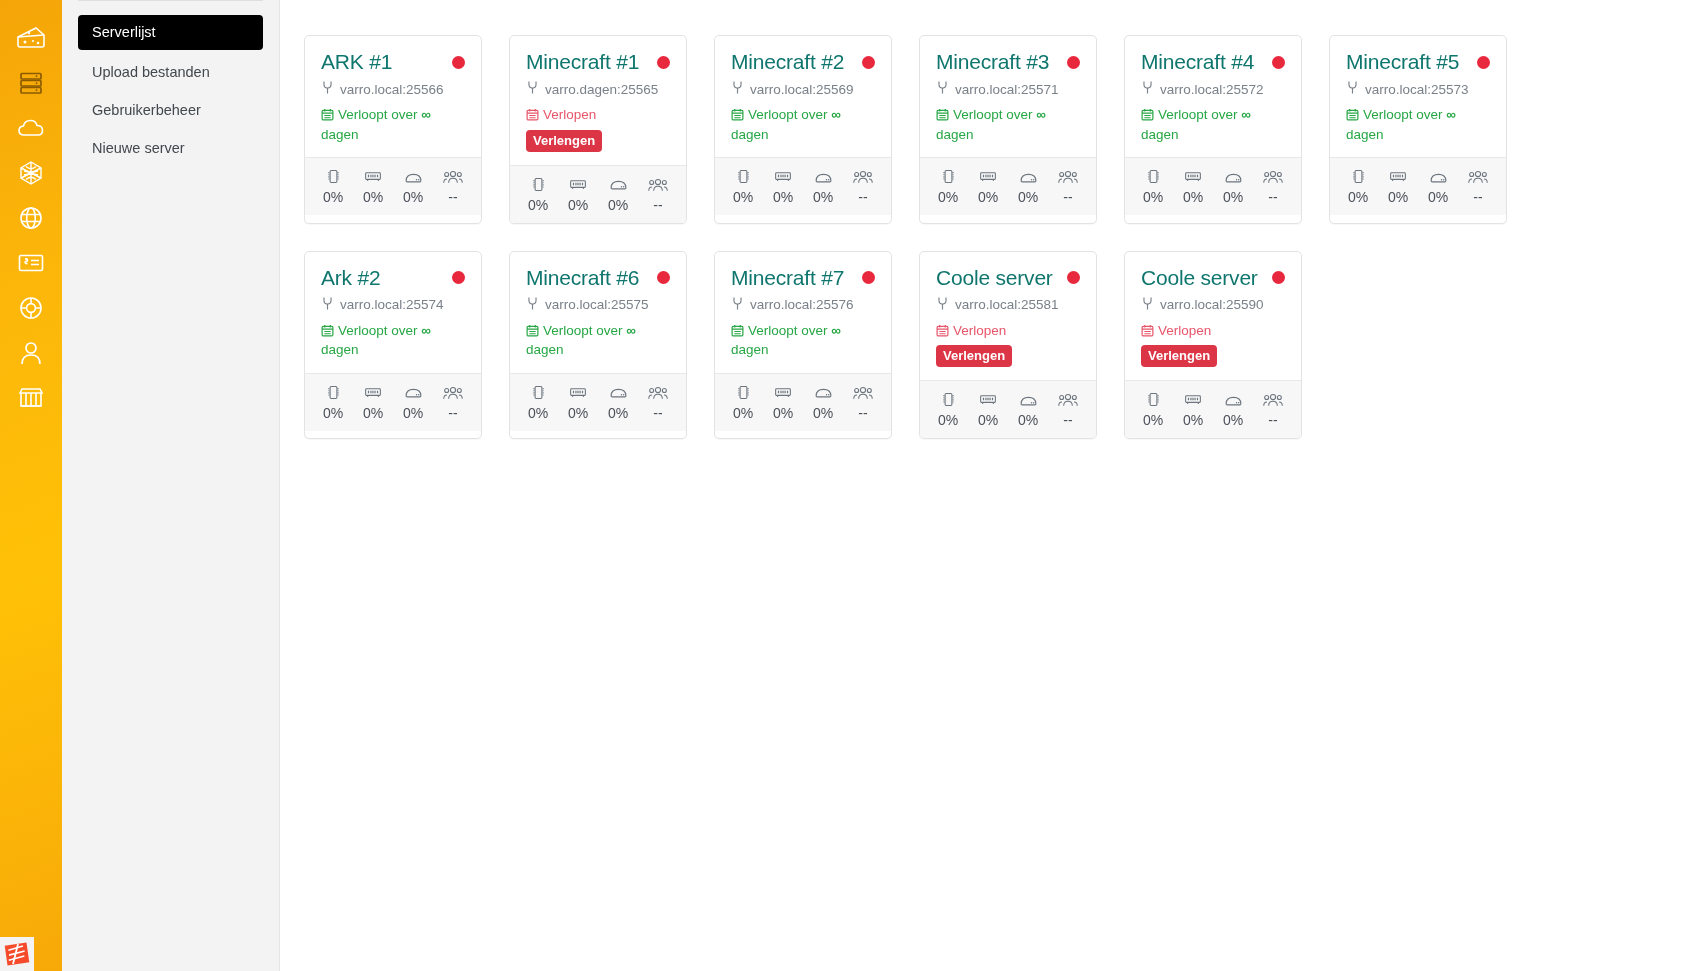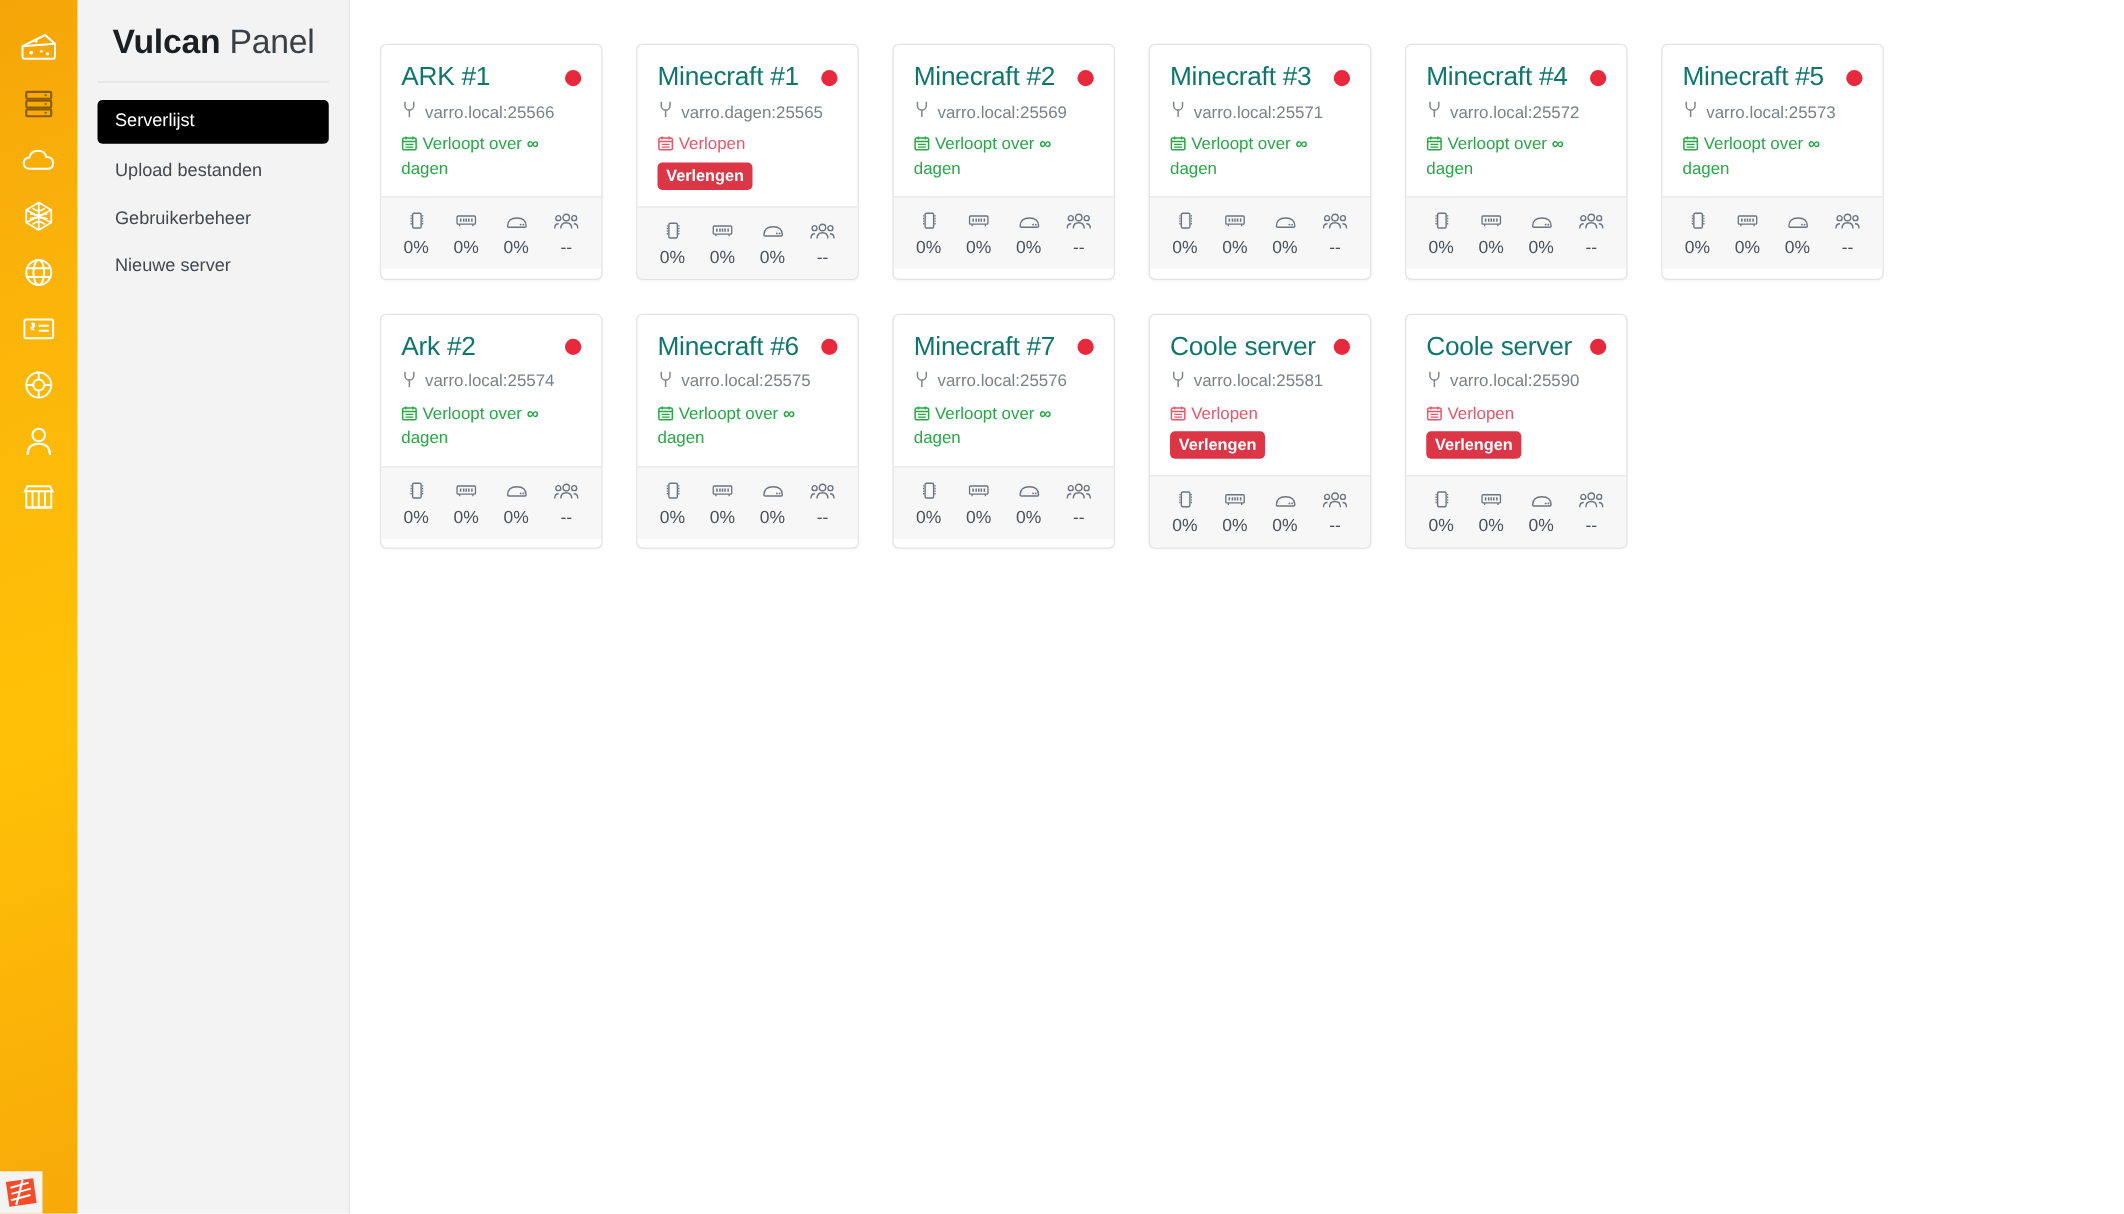--- a/index.html
+++ b/index.html
@@ -218,24 +218,20 @@
     <div class="rail-bottom-logo">
       <svg width="26" height="26" viewBox="0 0 26 26">
         <rect x="2" y="3" width="22" height="20" fill="#f54b2a" transform="rotate(-8 13 13)"></rect>
         <path d="M5 8 L20 6 M5 13 L21 11 M4 18 L20 16" stroke="#ffffff" stroke-width="1.6" fill="none" transform="rotate(-8 13 13)"></path>
         <path d="M14 3 L9 23" stroke="#ffffff" stroke-width="1.8" fill="none"></path>
       </svg>
     </div>
   </div>
 
   <div class="side-nav">
-    <div class="brand">
-      <span class="brand-strong">Vulcan</span>
-      <span class="brand-light">Panel</span>
-    </div>
     <div class="nav-divider"></div>
     <div class="nav-item active">Serverlijst</div>
     <div class="nav-item">Upload bestanden</div>
     <div class="nav-item">Gebruikerbeheer</div>
     <div class="nav-item">Nieuwe server</div>
   </div>
 
   <div class="main">
     <div class="card-grid">
         <div class="server-card">

